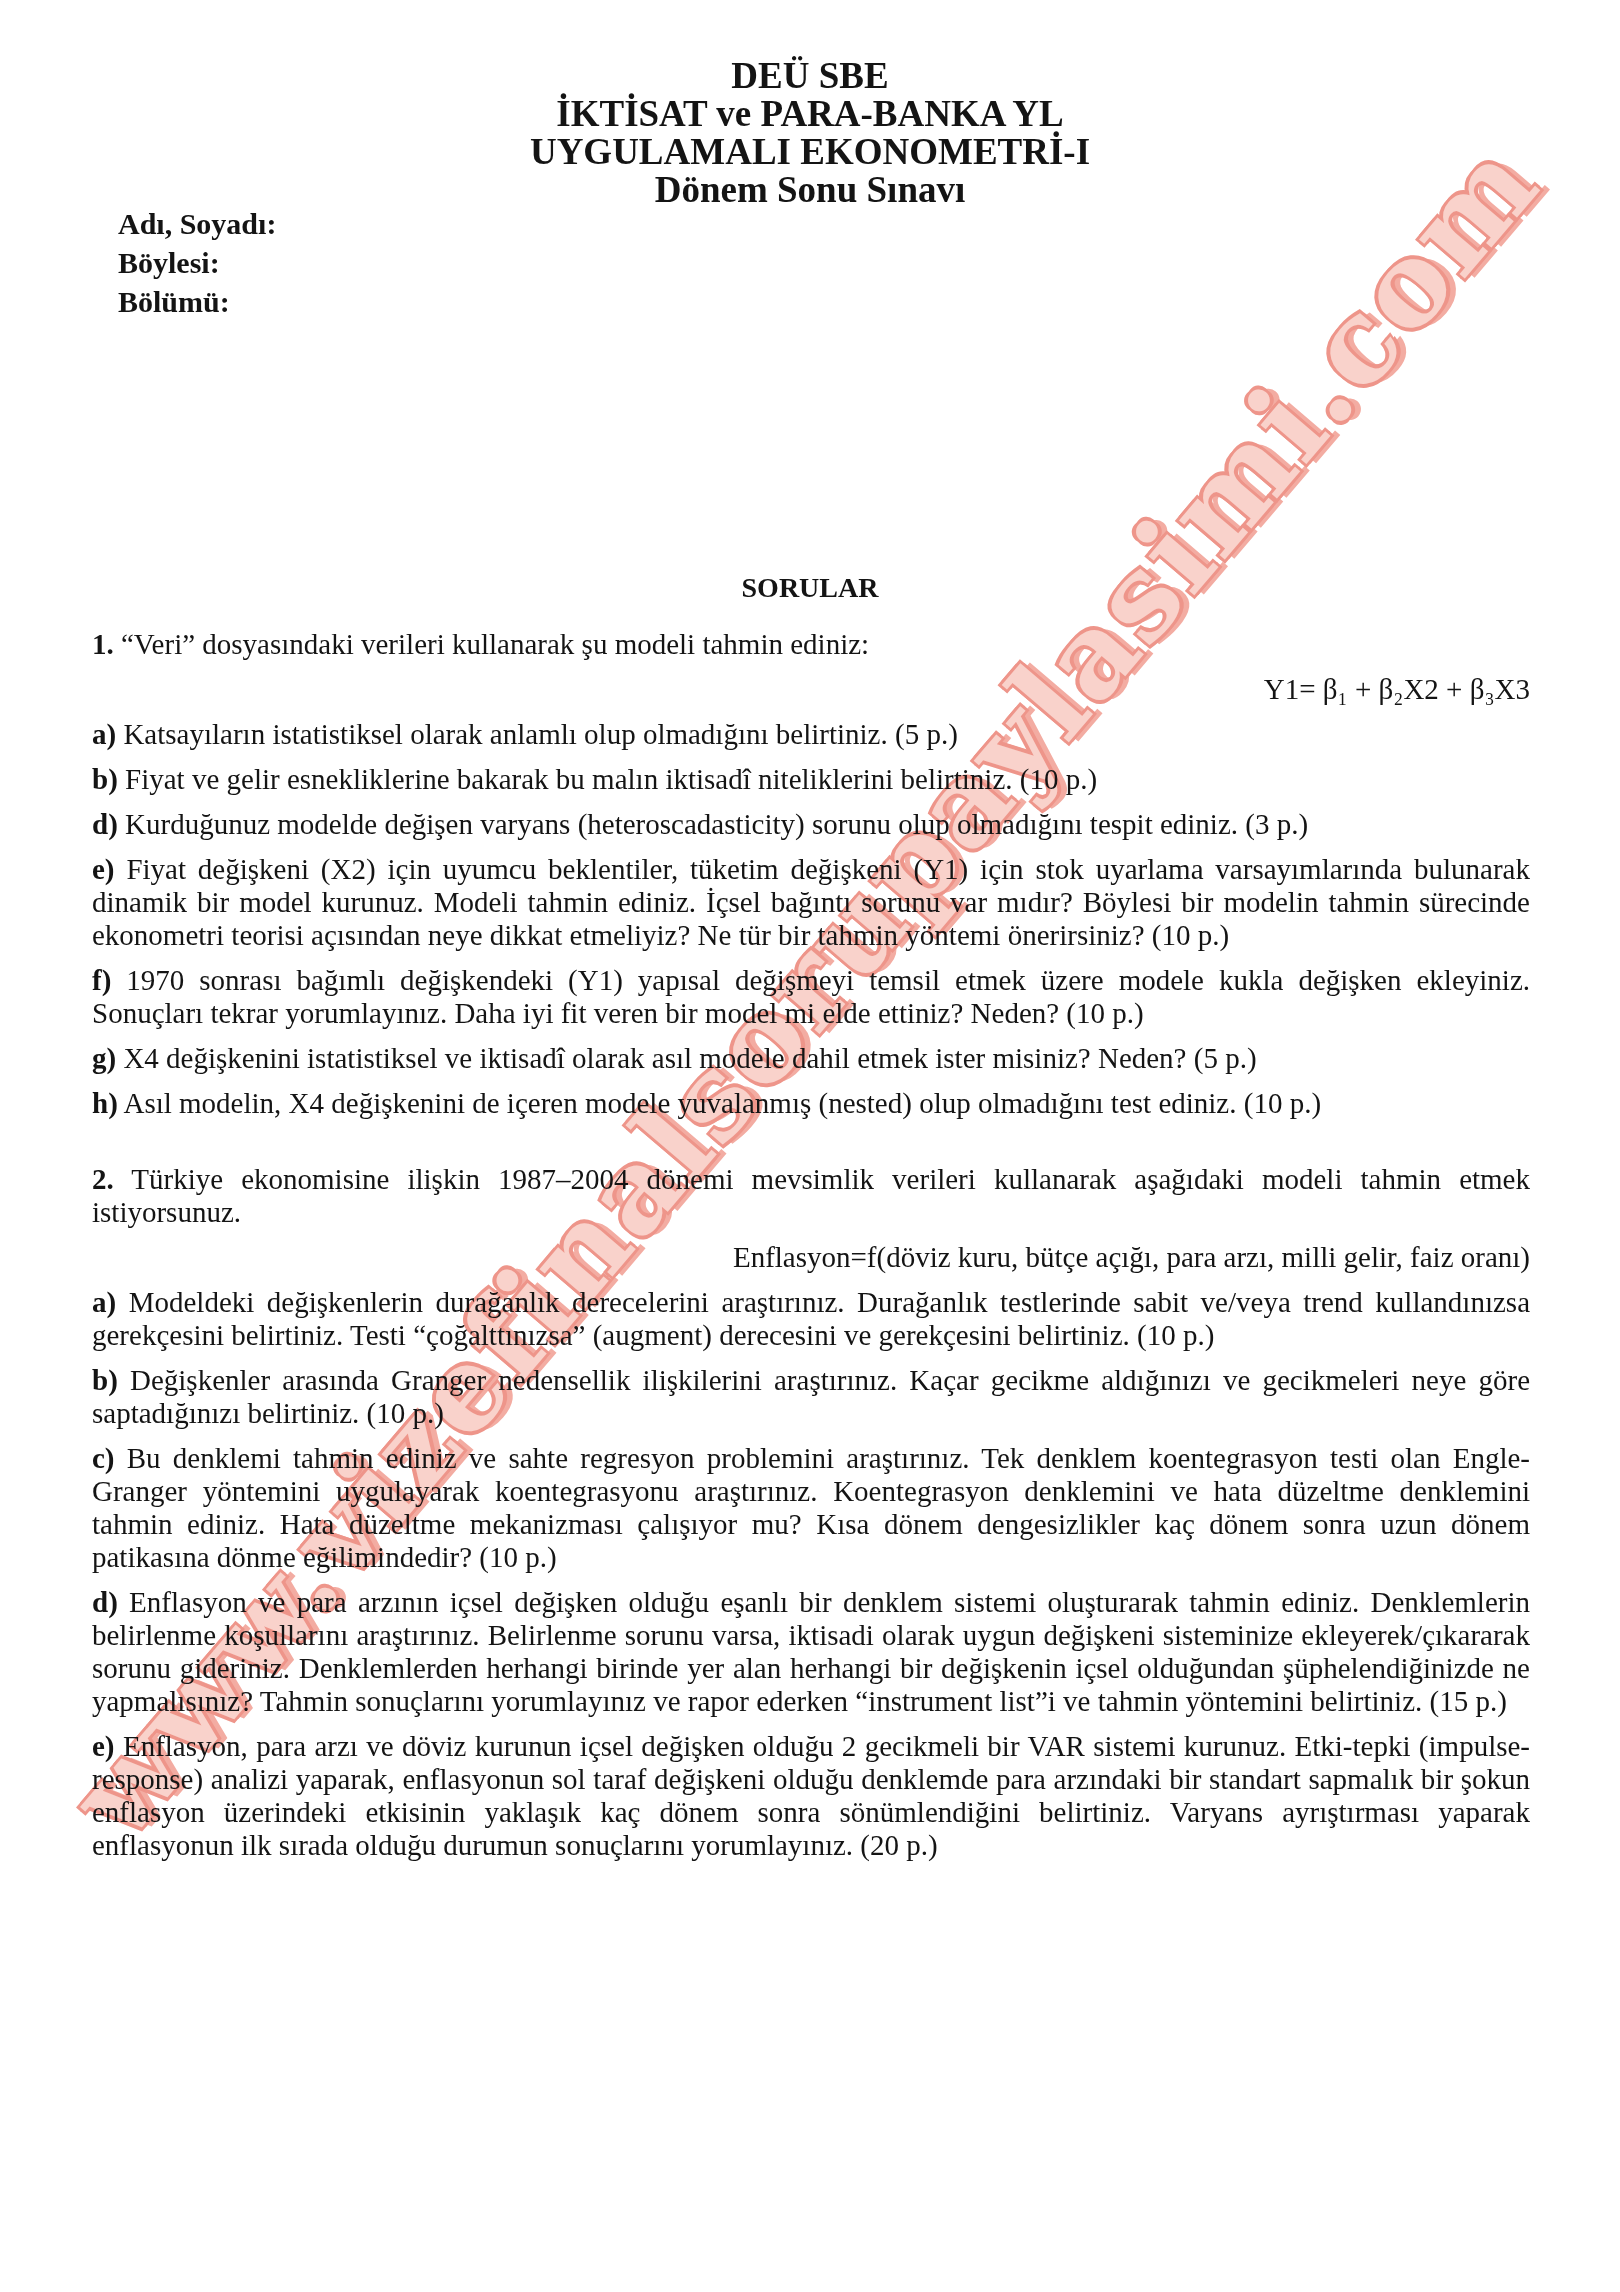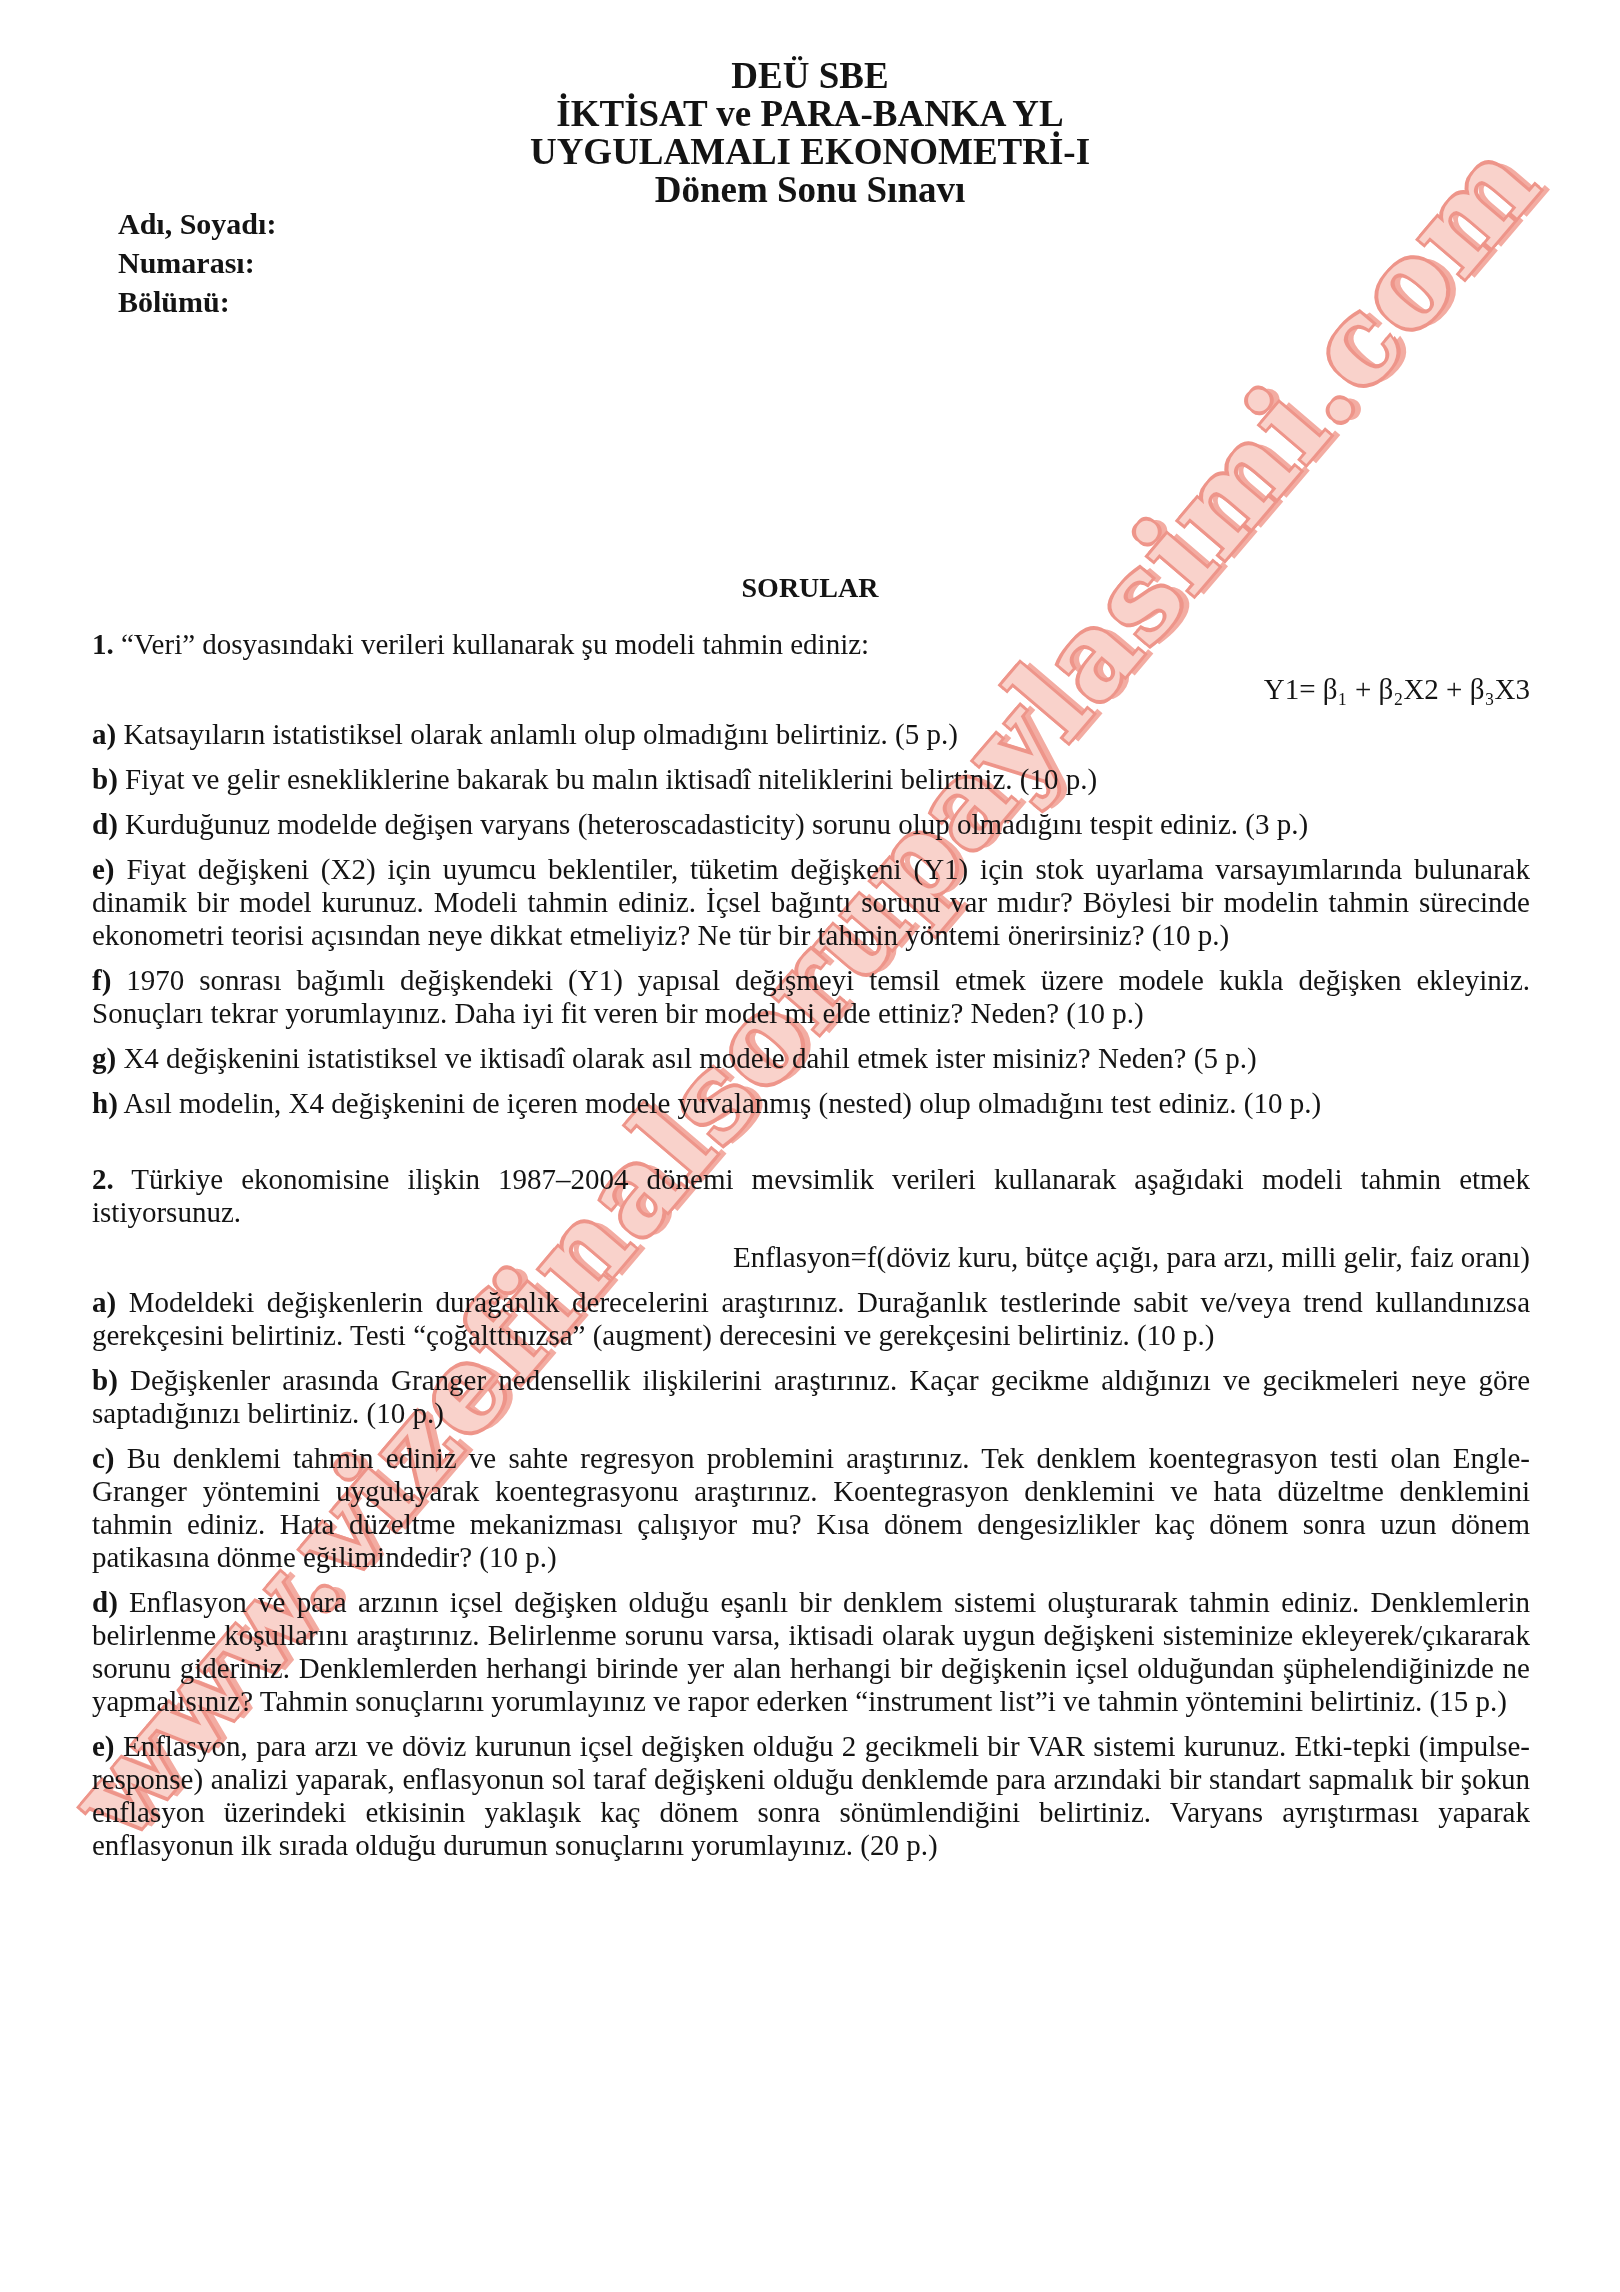--- a/index.html
+++ b/index.html
@@ -105,21 +105,21 @@
 
   <header class="doc-header">
     <div>DEÜ SBE</div>
     <div>İKTİSAT ve PARA-BANKA YL</div>
     <div>UYGULAMALI EKONOMETRİ-I</div>
     <div>Dönem Sonu Sınavı</div>
   </header>
 
   <div class="student-fields">
     <div>Adı, Soyadı:</div>
-    <div>Numarası:</div>
+    <div>Böylesi:</div>
     <div>Bölümü:</div>
   </div>
 
   <div class="sorular-title">SORULAR</div>
 
   <div class="content">
 
     <div>
       <p><b class="qnum">1.</b> <span>“Veri” dosyasındaki verileri kullanarak şu modeli tahmin ediniz:</span></p>
       <p class="formula">Y1= β₁ + β₂X2 + β₃X3</p>

